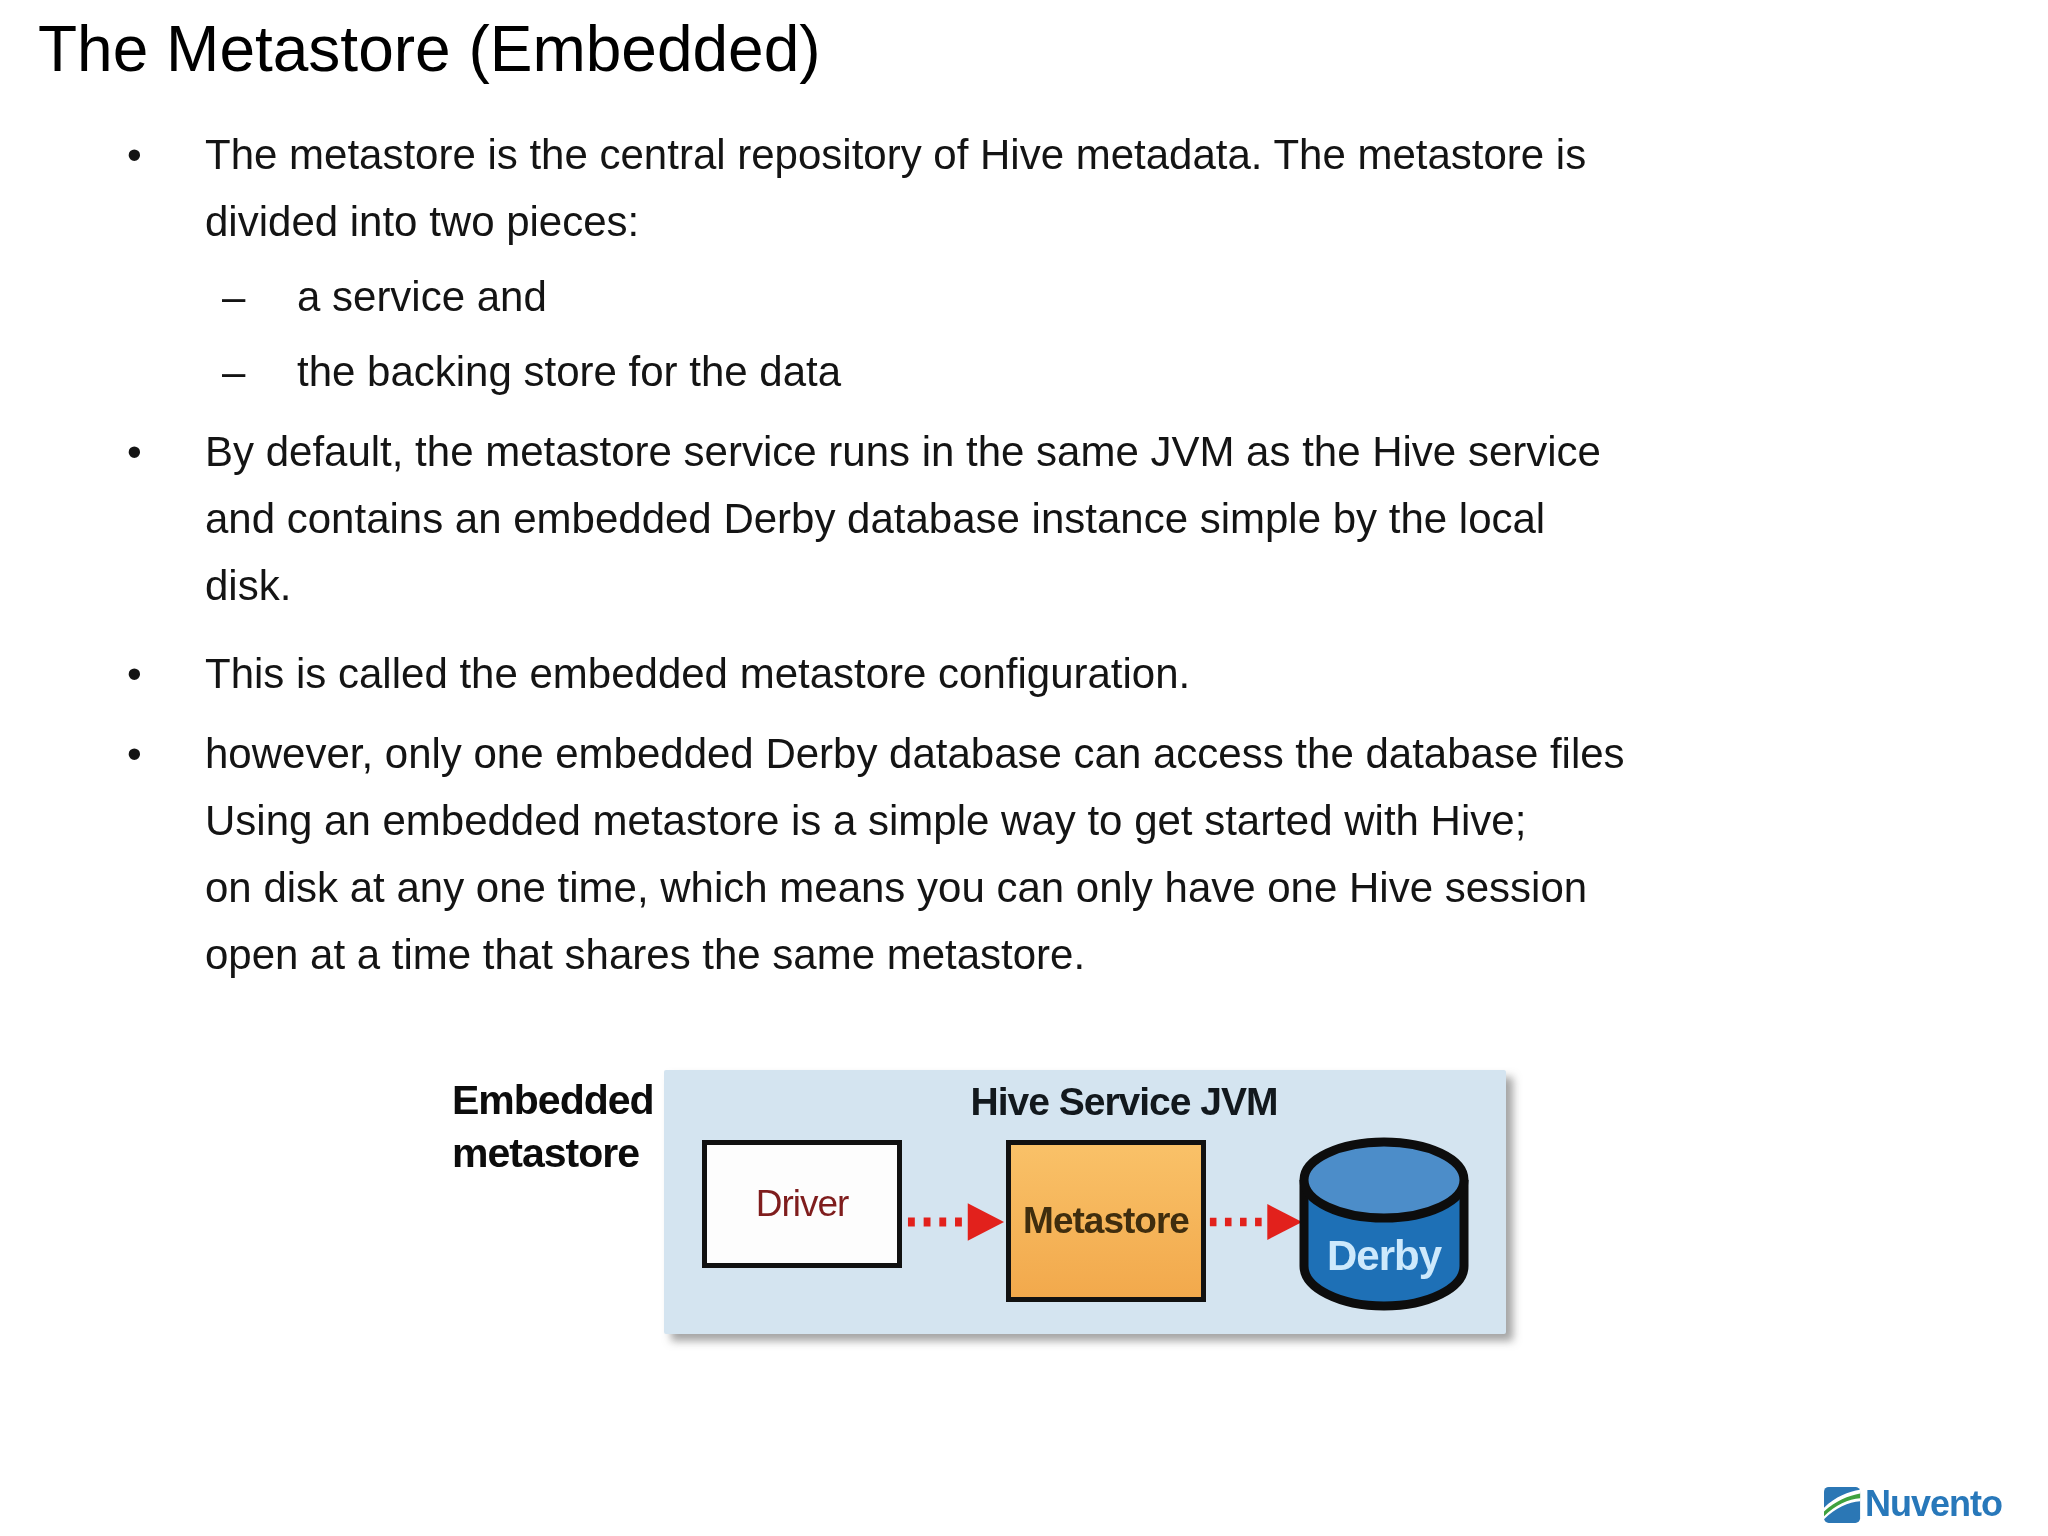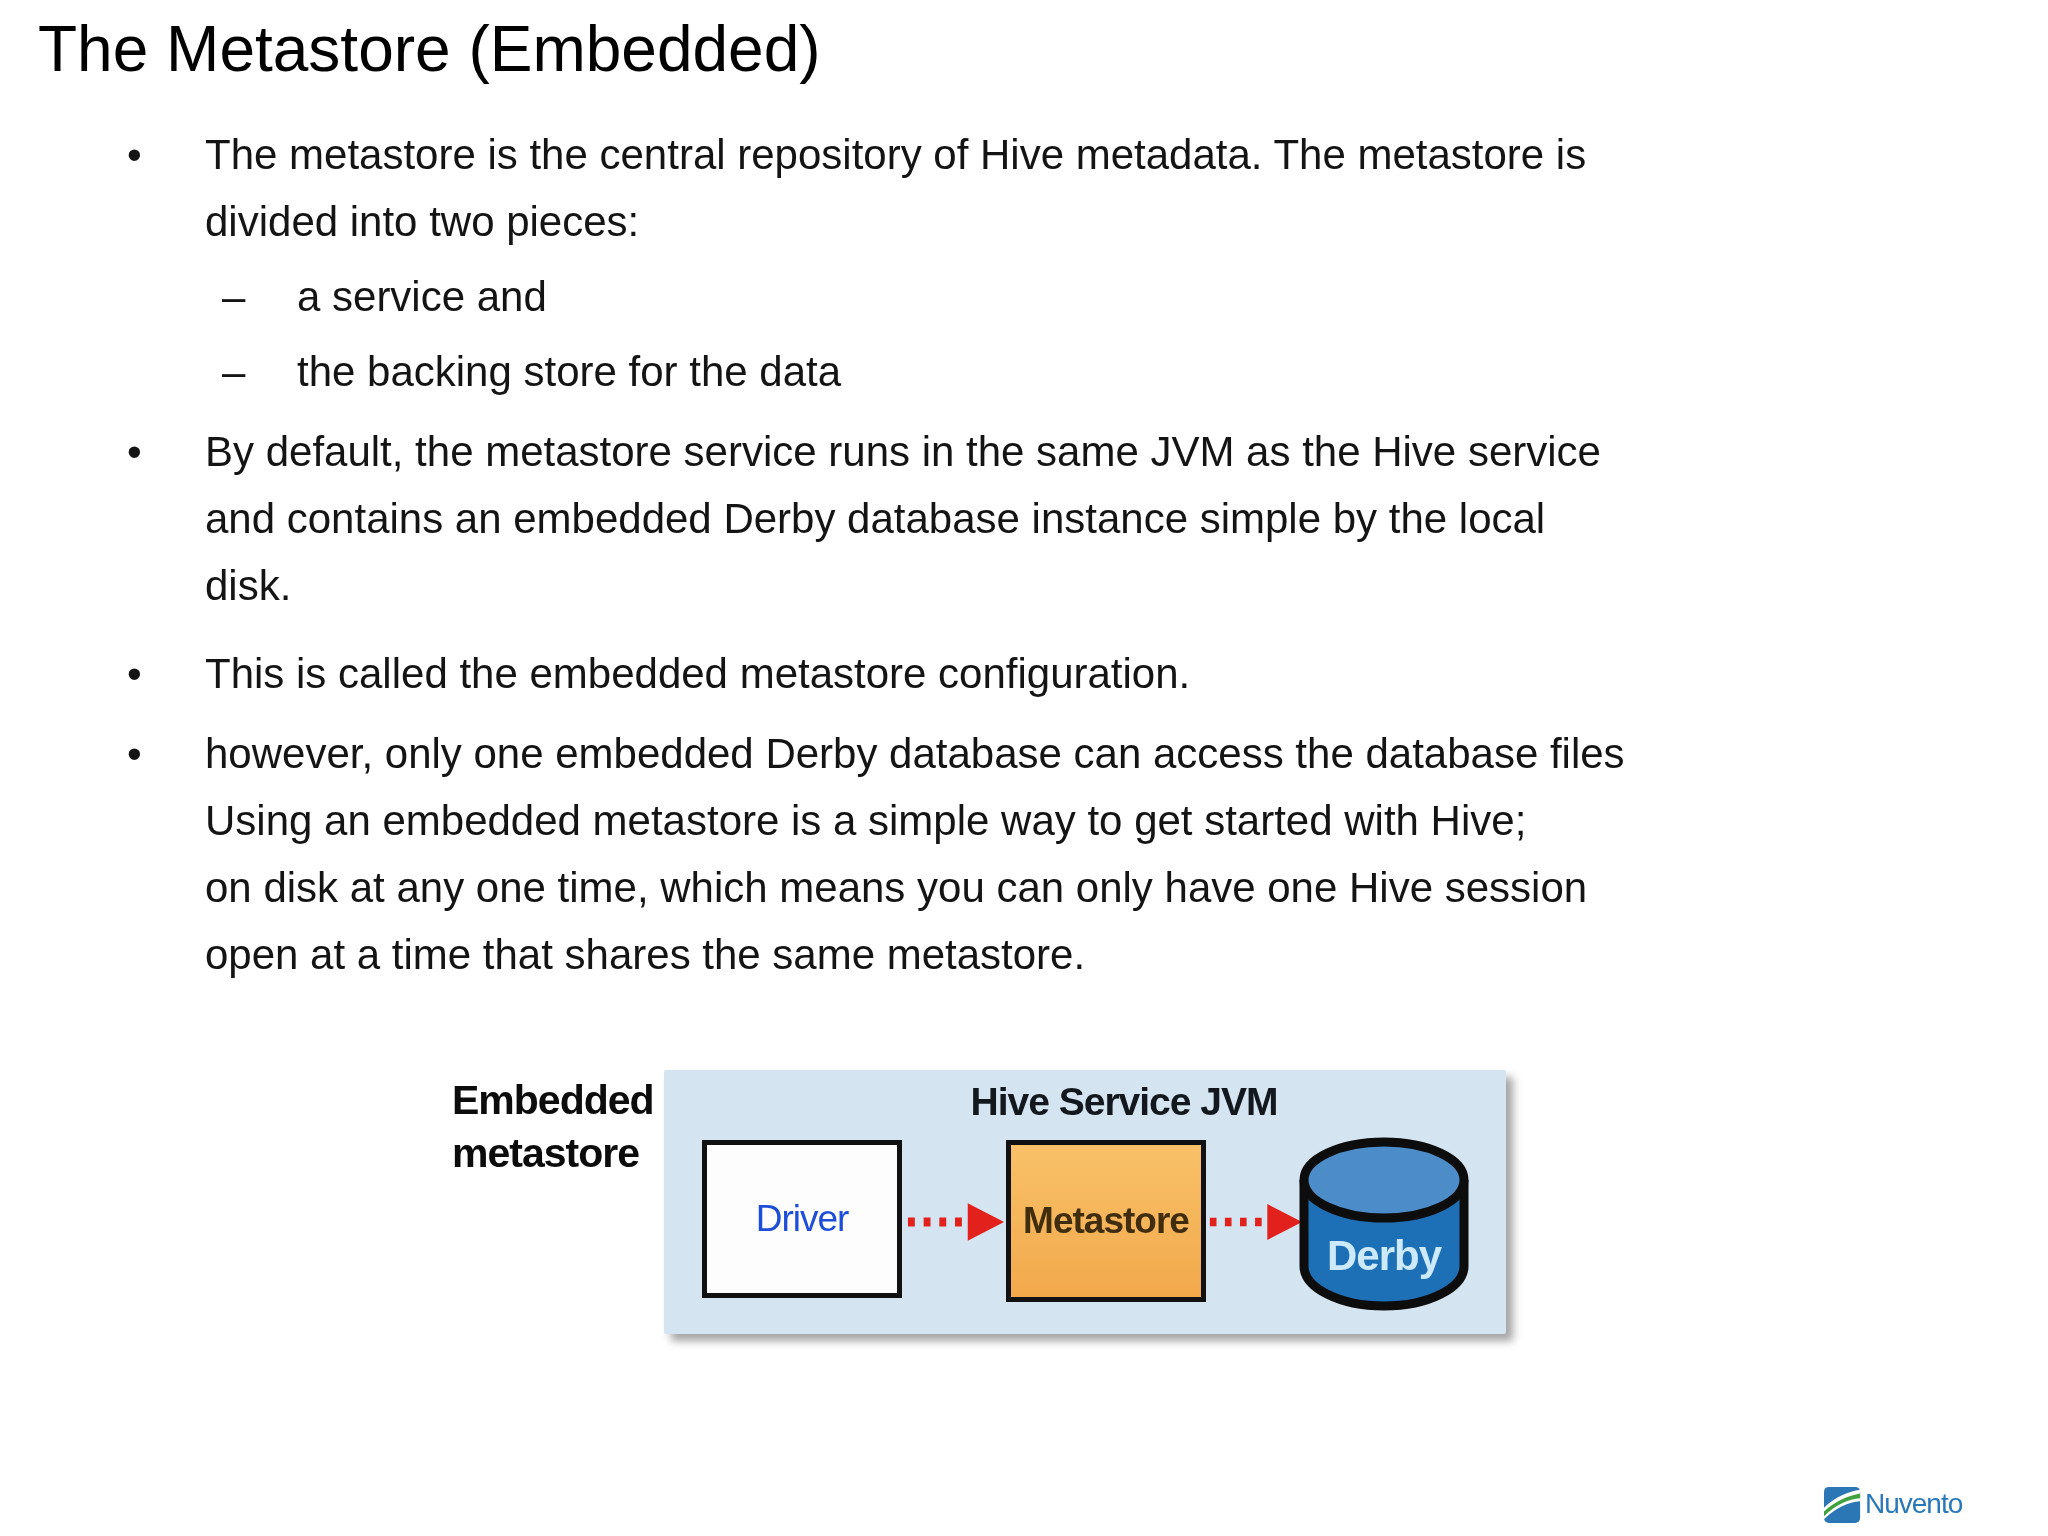--- a/index.html
+++ b/index.html
@@ -46,44 +46,44 @@
     position:absolute;left:0;top:10px;width:100%;
     text-align:center;font-size:39px;font-weight:bold;color:#12181d;
     letter-spacing:-1px;
     padding-left:39px;
   }
   .node{
     position:absolute;display:flex;align-items:center;justify-content:center;
     border:5px solid #111;box-sizing:border-box;
   }
   .node-driver{
-    left:38px;top:70px;width:200px;height:158px;
+    left:38px;top:70px;width:200px;height:128px;
     background:#fdfdfd;
-    font-size:37px;color:#1d4ed8;letter-spacing:-1px;
+    font-size:37px;color:#7f1d1d;letter-spacing:-1px;
   }
   .node-metastore{
     left:342px;top:70px;width:200px;height:162px;
     background:linear-gradient(#f9c168,#f2a94c);
     font-size:37px;font-weight:bold;color:#3f2d0e;letter-spacing:-1px;
   }
   .arrow{position:absolute;}
   .arrow1{left:242px;top:130px;}
   .arrow2{left:544px;top:130px;}
   .cyl-wrap{position:absolute;left:630px;top:58px;}
   .cyl-wrap text{
     font-family:"Liberation Sans", sans-serif;
     font-weight:bold;letter-spacing:-1px;
   }
   
   .logo{
     position:absolute;left:1824px;top:1484px;
     display:flex;align-items:center;gap:3px;
   }
   .logo-text{
-    font-size:28px;font-weight:normal;color:#2878ba;letter-spacing:-1px;
+    font-size:36px;font-weight:bold;color:#2878ba;letter-spacing:-1px;
     line-height:1;
   }
 </style>
 </head>
 <body>
 
 <div id="slide">
 
   <div id="title">The Metastore (Embedded)</div>
 

